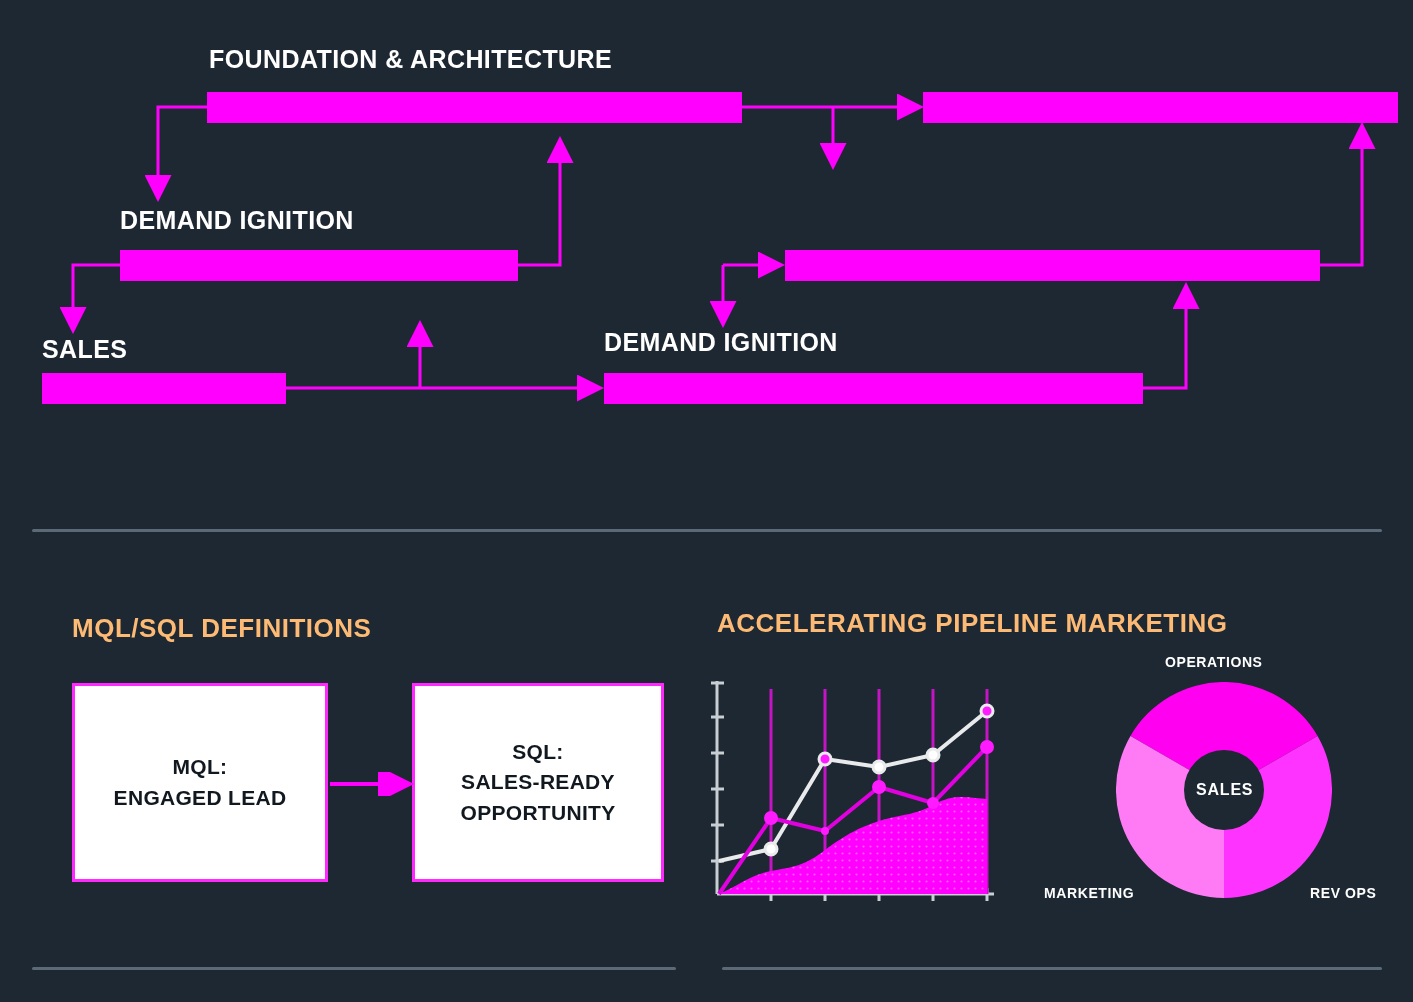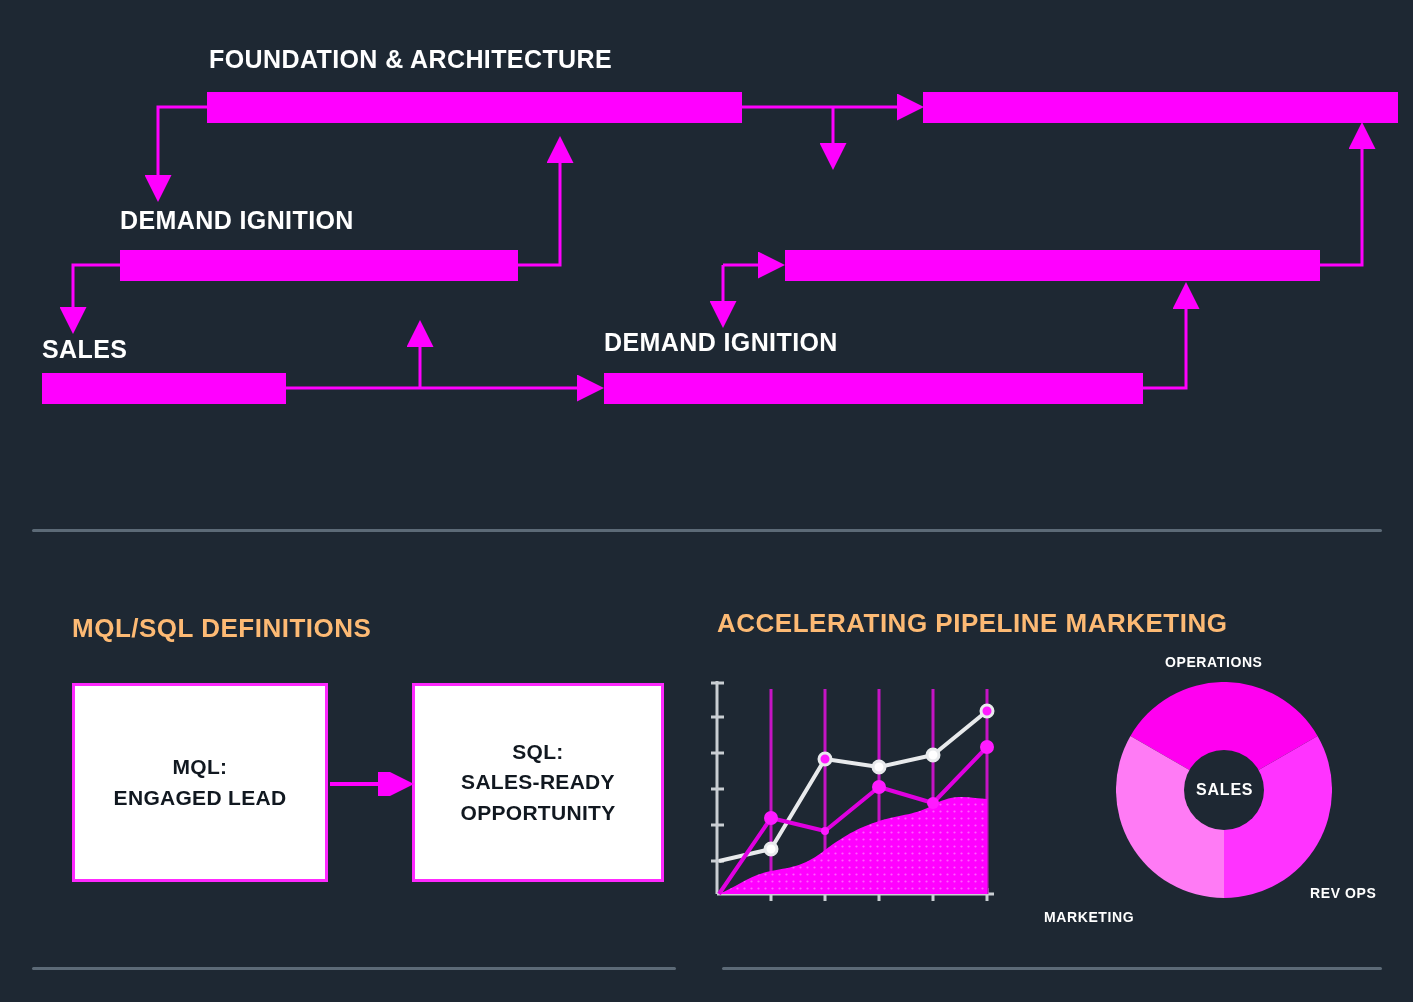--- a/index.html
+++ b/index.html
@@ -230,16 +230,16 @@
     <path d="M108,108 L201.55,54 A108,108 0 0 1 108,216 Z" fill="#ff33ff"></path>
 
     <path d="M108,108 L108,216 A108,108 0 0 1 14.45,54 Z" fill="#ff7bf5"></path>
 
     <circle cx="108" cy="108" r="40" fill="#1e2833"></circle>
   </svg>
 
   <div class="donut-center" style="left:1196px;top:781px;">SALES</div>
 
   <div class="donut-label" style="left:1165px;top:654px;">OPERATIONS</div>
-  <div class="donut-label" style="left:1044px;top:885px;margin-top:24px;">MARKETING</div>
+  <div class="donut-label" style="left:1044px;top:885px;">MARKETING</div>
   <div class="donut-label" style="left:1297px;top:885px;margin-left:13px;">REV OPS</div>
 
 </div>
 
 </body></html>

